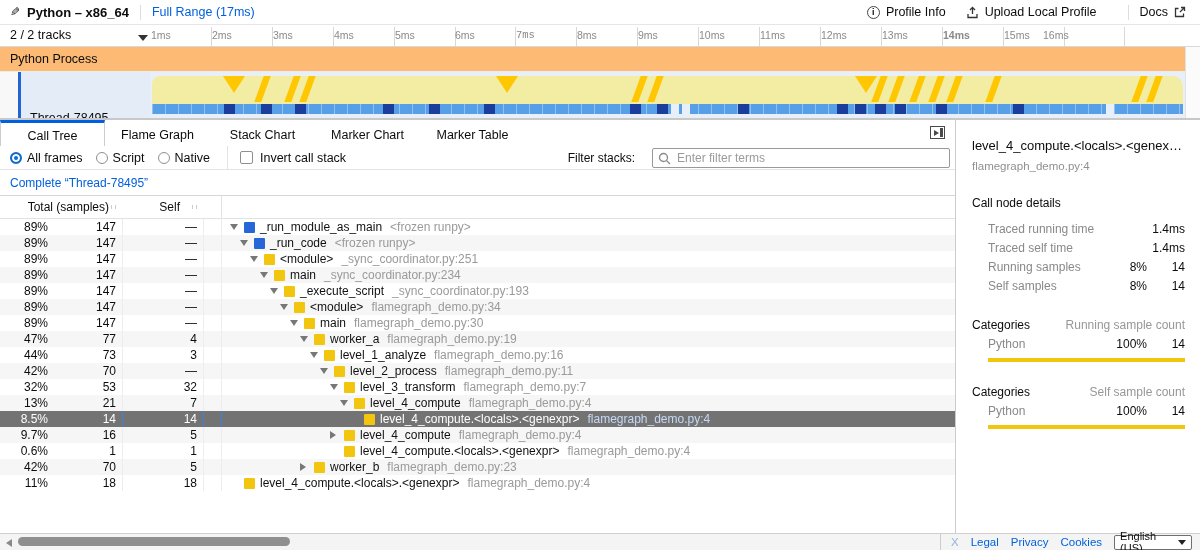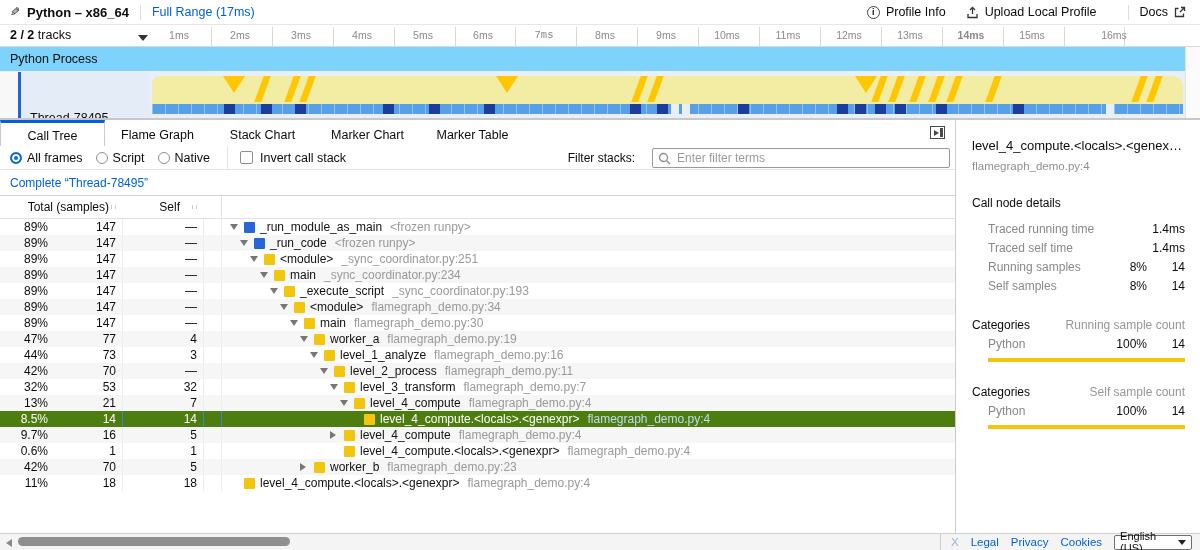--- a/index.html
+++ b/index.html
@@ -18,29 +18,29 @@
   .tb-act{display:flex;align-items:center;gap:6px;margin-right:20px;cursor:pointer}
   .info-ic{width:13px;height:13px;border:1px solid #444;border-radius:50%;display:flex;
            align-items:center;justify-content:center;font-size:9px;font-weight:bold}
   .tb-act svg{display:block}
   .docs-wrap{margin-right:14px}
 
   
   .ruler-row{position:absolute;top:25px;left:0;width:1200px;height:22px;background:#fff;
              border-bottom:1px solid #d9d9d9}
   .tracks-btn{position:absolute;left:10px;top:3px;font-size:12.5px;cursor:pointer;width:140px}
-  .tracks-bold{font-weight:bold}
+  .tracks-bold{font-weight:normal}
   .tracks-caret{position:absolute;left:128px;top:7px;border-left:5px solid transparent;
                 border-right:5px solid transparent;border-top:6px solid #333}
   .ruler{position:absolute;left:150px;top:0;width:1035px;height:21px}
   .tickline{position:absolute;top:2px;bottom:0;width:1px;background:#d8d8d8}
-  .ticklabel{position:absolute;top:4px;width:56px;text-align:center;font-size:10.5px;color:#8a8a8a}
-
-  
-  .process-row{position:absolute;top:47px;left:0;width:1200px;height:25px;background:#7dd3fc;
+  .ticklabel{position:absolute;top:4px;width:56px;text-align:left;font-size:10.5px;color:#8a8a8a}
+
+  
+  .process-row{position:absolute;top:47px;left:0;width:1200px;height:25px;background:#fdba74;
                border-bottom:1px solid #ececec;display:flex;align-items:center;font-size:12.5px}
   .process-row span{margin-left:10px}
   .thread-row{position:absolute;top:72px;left:0;width:1200px;height:46px;background:#e4ecf8}
   .t-gutter{position:absolute;left:0;top:0;width:18px;height:46px;background:#f8f8f8}
   .t-bar{position:absolute;left:18px;top:0;width:3px;height:46px;background:#2264d4}
   .t-panel{position:absolute;left:21px;top:7px;width:129px;height:46px;display:flex;align-items:flex-end}
   .t-panel span{margin-left:9px;font-size:12.5px}
   .t-canvas{position:absolute;left:150px;top:0;width:1035px;height:46px;background:#e9eff9}
   .activity-band{position:absolute;left:2px;right:2px;top:4px;height:28px;background:#f3eda3;
                  border-radius:8px 10px 0 0;overflow:hidden}
@@ -98,21 +98,21 @@
   .thead{position:absolute;top:196px;left:0;width:955px;height:23px;background:#fff;
          border-bottom:1px solid #e2e2e2;display:flex;align-items:center;font-size:12px}
   .h-total{width:123px;text-align:right;padding-right:14px;position:relative}
   .h-total:after,.h-self:after{content:'';position:absolute;right:7px;top:5px;bottom:5px;width:3px;
          border-left:1px solid #ccc;border-right:1px solid #ccc}
   .h-self{width:81px;text-align:right;padding-right:24px;position:relative}
   .h-gap{width:18px;border-right:1px solid #e2e2e2;height:100%}
   .rows{position:absolute;top:219px;left:0;width:955px}
   .tree-row{display:flex;height:16px;line-height:16px;font-size:12px;cursor:default;background:#fff}
   .tree-row.alt{background:#f6f6f6}
-  .tree-row.selected{background:#4d7c0f}
+  .tree-row.selected{background:#737373}
   .c-pct{width:48px;text-align:right;flex:none}
   .c-samples{width:75px;text-align:right;padding-right:6px;border-right:1px solid #ededed;flex:none}
   .c-self{width:81px;text-align:right;padding-right:6px;border-right:1px solid #ededed;flex:none}
   .c-gap{width:18px;border-right:1px solid #ededed;flex:none}
   .selected .c-samples,.selected .c-self,.selected .c-gap{border-right-color:#3d7fe0}
   .c-name{flex:1;display:flex;align-items:center;overflow:hidden;white-space:nowrap}
   .twisty{width:14px;flex:none;display:inline-flex;align-items:center}
   .twisty.open:before{content:'';border-left:4.5px solid transparent;border-right:4.5px solid transparent;
                       border-top:6px solid #777}
   .twisty.closed:before{content:'';border-top:4.5px solid transparent;border-bottom:4.5px solid transparent;
@@ -223,21 +223,21 @@
         <span class="ticklabel" style="left: 610px;">11ms</span>
         <span class="tickline" style="left: 731px;"></span>
         <span class="ticklabel" style="left: 671px;">12ms</span>
         <span class="tickline" style="left: 792px;"></span>
         <span class="ticklabel" style="left: 732px;">13ms</span>
         <span class="tickline" style="left: 853px;"></span>
         <span class="ticklabel" style="left: 793px; font-weight: bold;">14ms</span>
         <span class="tickline" style="left: 914px;"></span>
         <span class="ticklabel" style="left: 854px;">15ms</span>
         <span class="tickline" style="left: 974px;"></span>
-        <span class="ticklabel" style="left: 936px;">16ms</span>
+        <span class="ticklabel" style="left: 893px;">16ms</span>
       </div>
   </div>
 
   <div class="process-row">
     <span>Python Process</span>
   </div>
   <div class="thread-row">
     <span class="t-gutter"></span>
     <span class="t-bar"></span>
     <span class="t-panel">

